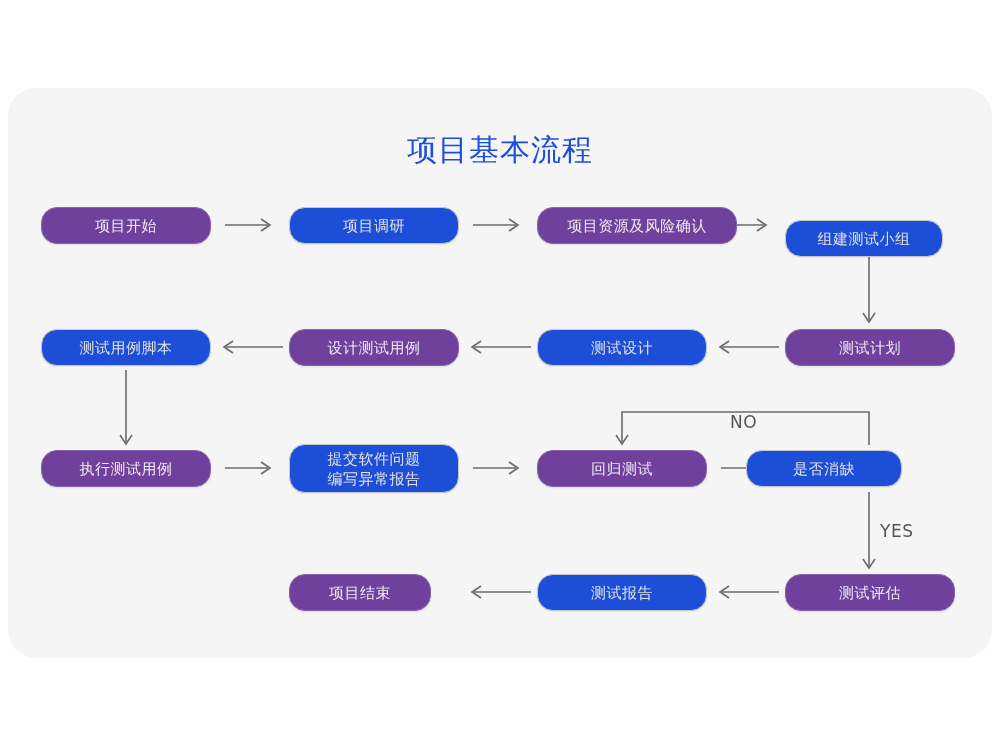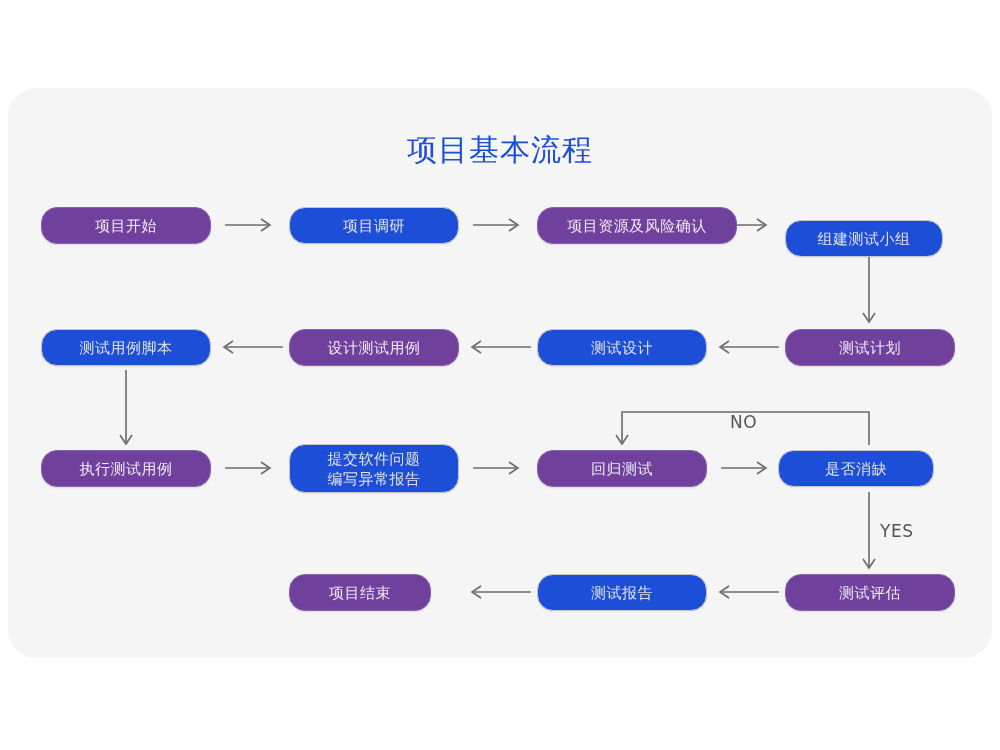--- a/index.html
+++ b/index.html
@@ -189,21 +189,21 @@
   <div class="node purple" style="left:41px; top:450px; width:170px; height:37px;align-items:center;">
     <span class="label">执行测试用例</span>
   </div>
   <div class="node gray" style="left:289px; top:444px; width:170px; height:49px;">
     <span class="label">提交软件问题
 编写异常报告</span>
   </div>
   <div class="node purple" style="left:537px; top:450px; width:170px; height:37px;">
     <span class="label">回归测试</span>
   </div>
-  <div class="node gray" style="left:778px; top:450px; width:156px; height:37px;">
+  <div class="node gray" style="left:746px; top:450px; width:156px; height:37px;">
     <span class="label">是否消缺</span>
   </div>
 
   <div class="node purple" style="left:289px; top:574px; width:142px; height:37px;">
     <span class="label">项目结束</span>
   </div>
   <div class="node gray" style="left:537px; top:574px; width:170px; height:37px;">
     <span class="label">测试报告</span>
   </div>
   <div class="node purple" style="left:785px; top:574px; width:170px; height:37px;">

